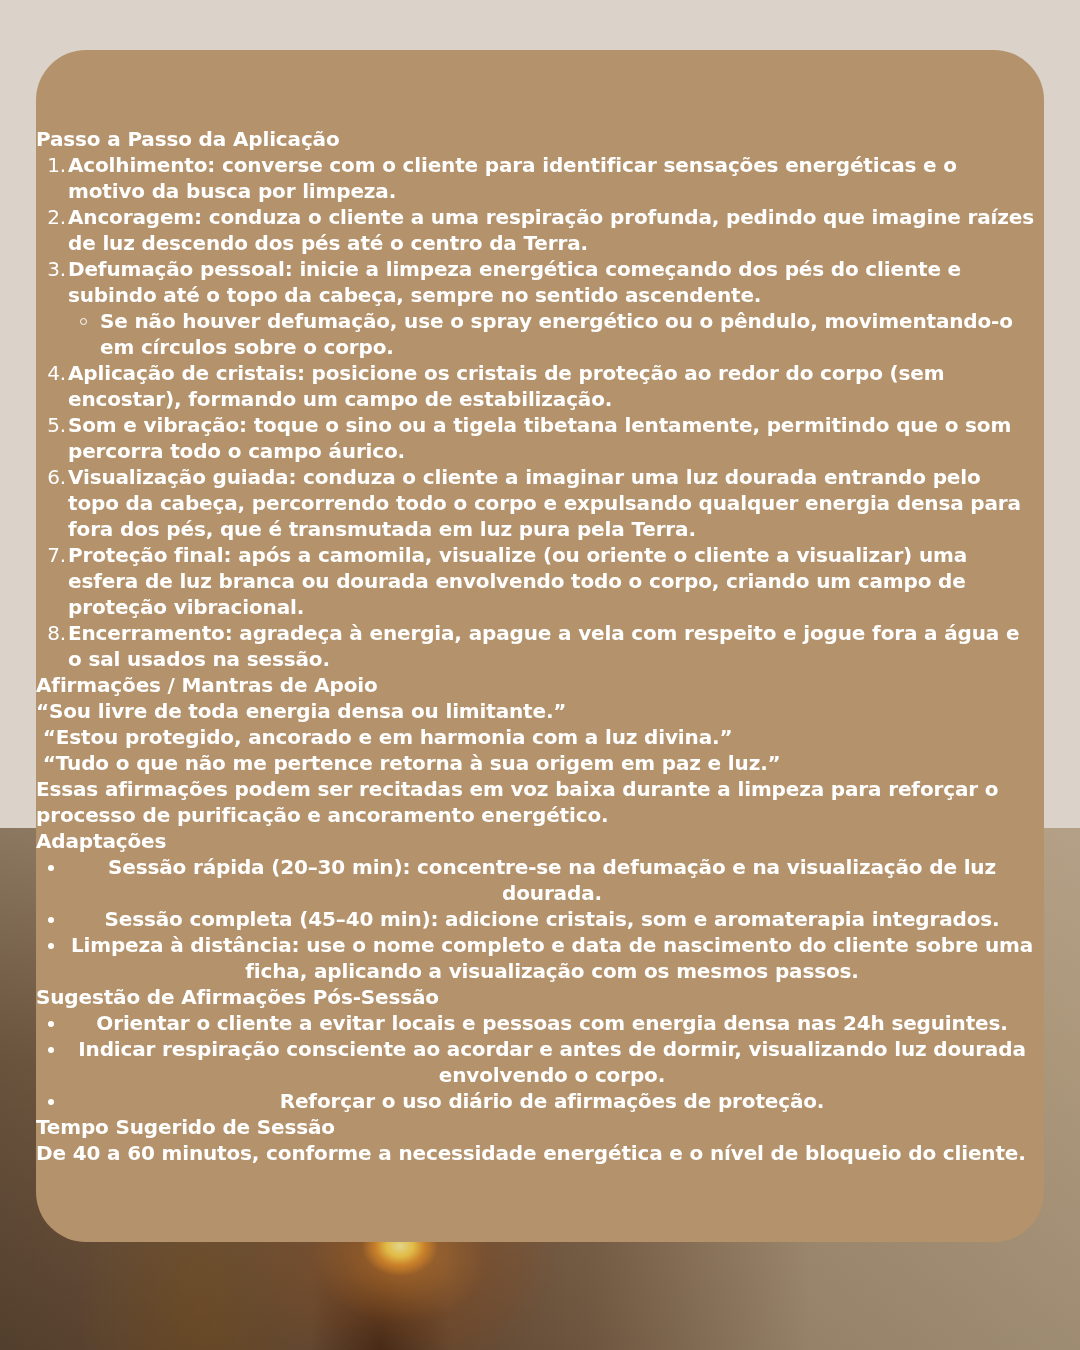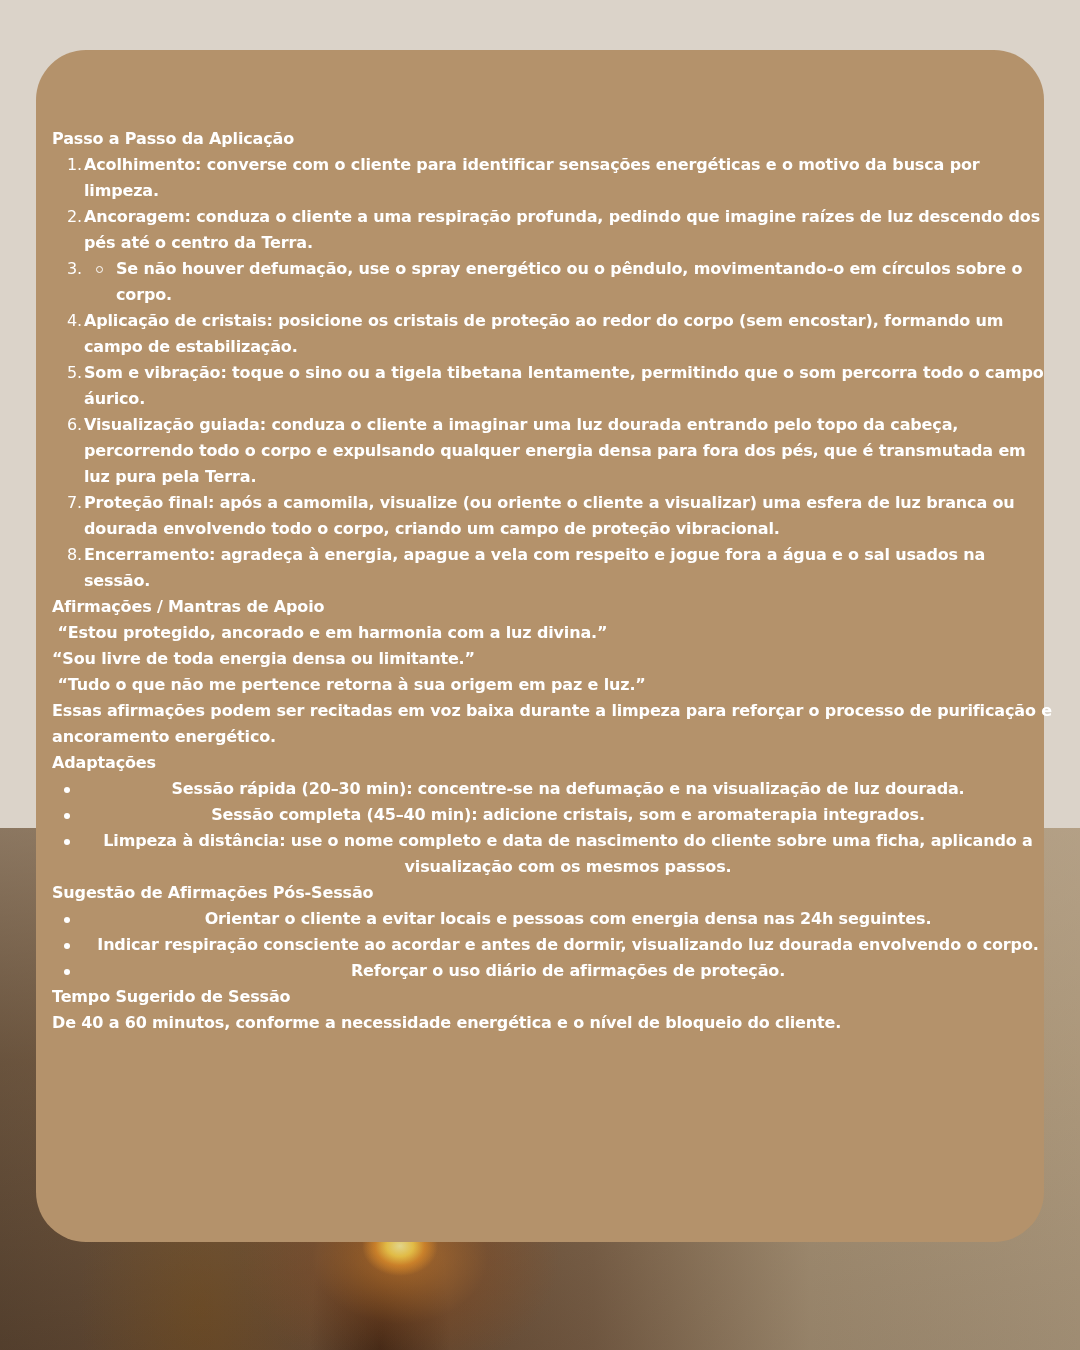--- a/index.html
+++ b/index.html
@@ -19,22 +19,22 @@
   }
   .photo-bg::after {
     content:""; position:absolute; left:0; top:0; right:0; bottom:0;
     background: linear-gradient(180deg, rgba(180,160,135,0.55) 0%, rgba(150,125,95,0.25) 45%, rgba(40,25,15,0.15) 100%);
   }
   .card {
     position:absolute; left:36px; top:50px; width:1008px; height:1192px;
     background:#b4926b; border-radius:50px; z-index:2;
   }
   .content {
-    position:absolute; left:52px; top:126px; width:1000px;
-    color:#ffffff; font-weight:bold; font-size:16px; line-height:26px;
+    position:absolute; left:36px; top:126px; width:1000px;
+    color:#ffffff; font-weight:bold; font-size:20px; line-height:26px;
     z-index:3; letter-spacing:-0.15px;
   }
   .heading { display:block; }
   .para { display:block; }
   .olist, .ulist, .sublist { list-style:none; margin:0; padding:0; }
   .oitem { position:relative; padding-left:32px; }
   .oitem .num {
     position:absolute; left:0; width:30px; text-align:right; font-weight:normal;
   }
   .uitem { position:relative; padding-left:32px;text-align:center; }
@@ -60,20 +60,21 @@
     <li class="oitem">
       <span class="num">1.</span>
       <span>Acolhimento: converse com o cliente para identificar sensações energéticas e o motivo da busca por limpeza.</span>
     </li>
     <li class="oitem">
       <span class="num">2.</span>
       <span>Ancoragem: conduza o cliente a uma respiração profunda, pedindo que imagine raízes de luz descendo dos pés até o centro da Terra.</span>
     </li>
     <li class="oitem">
       <span class="num">3.</span>
+      <span>Defumação pessoal: inicie a limpeza energética começando dos pés do cliente e subindo até o topo da cabeça, sempre no sentido ascendente.</span>
     </li>
   </ol>
   <ul class="sublist">
     <li class="subitem">
       <span class="ring"></span>
       <span>Se não houver defumação, use o spray energético ou o pêndulo, movimentando-o em círculos sobre o corpo.</span>
     </li>
   </ul>
   <ol class="olist">
     <li class="oitem">
@@ -92,22 +93,22 @@
       <span class="num">7.</span>
       <span>Proteção final: após a camomila, visualize (ou oriente o cliente a visualizar) uma esfera de luz branca ou dourada envolvendo todo o corpo, criando um campo de proteção vibracional.</span>
     </li>
     <li class="oitem">
       <span class="num">8.</span>
       <span>Encerramento: agradeça à energia, apague a vela com respeito e jogue fora a água e o sal usados na sessão.</span>
     </li>
   </ol>
 
   <span class="heading">Afirmações / Mantras de Apoio</span>
+  <span class="quote">“Sou livre de toda energia densa ou limitante.”</span>
   <span class="quote"> “Estou protegido, ancorado e em harmonia com a luz divina.”</span>
-  <span class="quote">“Sou livre de toda energia densa ou limitante.”</span>
   <span class="quote"> “Tudo o que não me pertence retorna à sua origem em paz e luz.”</span>
   <span class="para">Essas afirmações podem ser recitadas em voz baixa durante a limpeza para reforçar o processo de purificação e ancoramento energético.</span>
 
   <span class="heading">Adaptações</span>
   <ul class="ulist">
     <li class="uitem">
       <span class="dot"></span>
       <span>Sessão rápida (20–30 min): concentre-se na defumação e na visualização de luz dourada.</span>
     </li>
     <li class="uitem">

